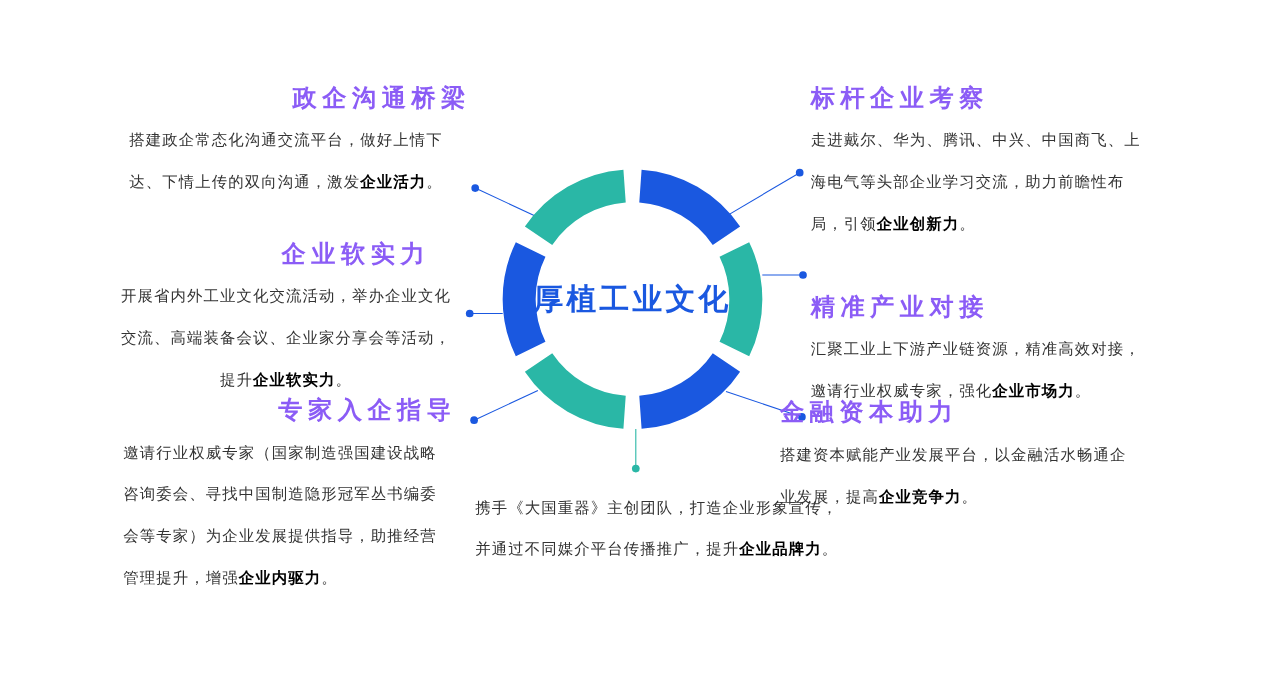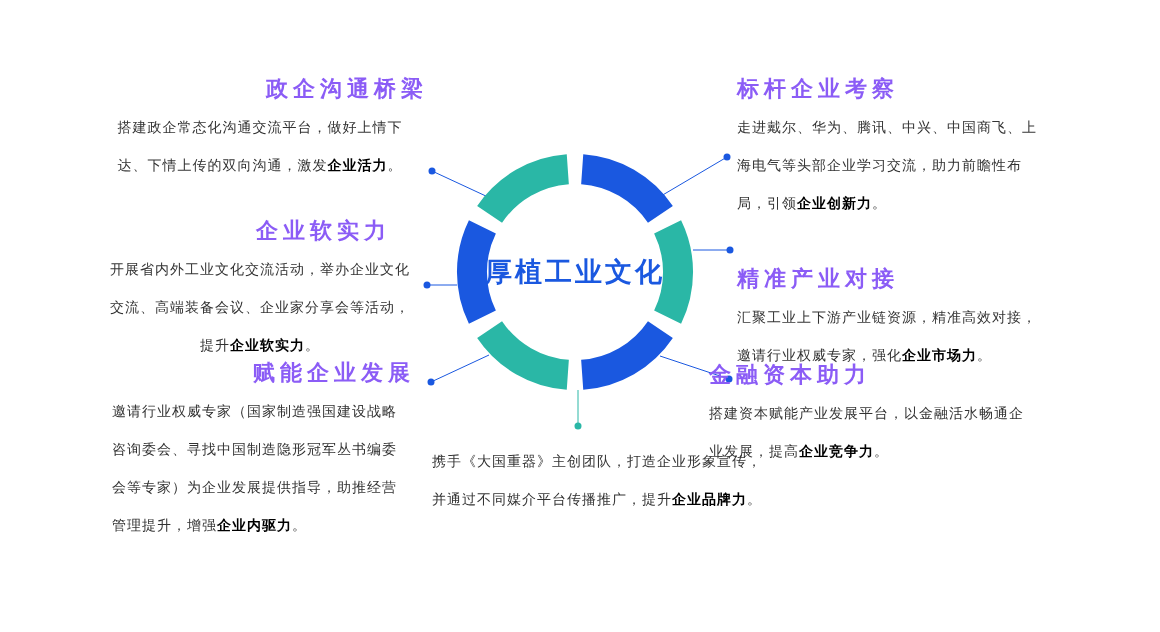--- a/index.html
+++ b/index.html
@@ -85,21 +85,21 @@
     <div class="sec-title">政企沟通桥梁</div>
     <div class="sec-body"><span>搭建政企常态化沟通交流平台，做好上情下达、下情上传的双向沟通，激发</span><span class="b">企业活力</span><span>。</span></div>
   </div>
 
   <div class="section" id="sec-culture">
     <div class="sec-title">企业软实力</div>
     <div class="sec-body"><span>开展省内外工业文化交流活动，举办企业文化交流、高端装备会议、企业家分享会等活动，提升</span><span class="b">企业软实力</span><span>。</span></div>
   </div>
 
   <div class="section" id="sec-expert">
-    <div class="sec-title">赋能企业发展</div>
+    <div class="sec-title">专家入企指导</div>
     <div class="sec-body"><span>邀请行业权威专家（国家制造强国建设战略咨询委会、寻找中国制造隐形冠军丛书编委会等专家）为企业发展提供指导，助推经营管理提升，增强</span><span class="b">企业内驱力</span><span>。</span></div>
   </div>
 
   <div class="section" id="sec-benchmark">
     <div class="sec-title">标杆企业考察</div>
     <div class="sec-body"><span>走进戴尔、华为、腾讯、中兴、中国商飞、上海电气等头部企业学习交流，助力前瞻性布局，引领</span><span class="b">企业创新力</span><span>。</span></div>
   </div>
 
   <div class="section" id="sec-matching">
     <div class="sec-title">精准产业对接</div>

